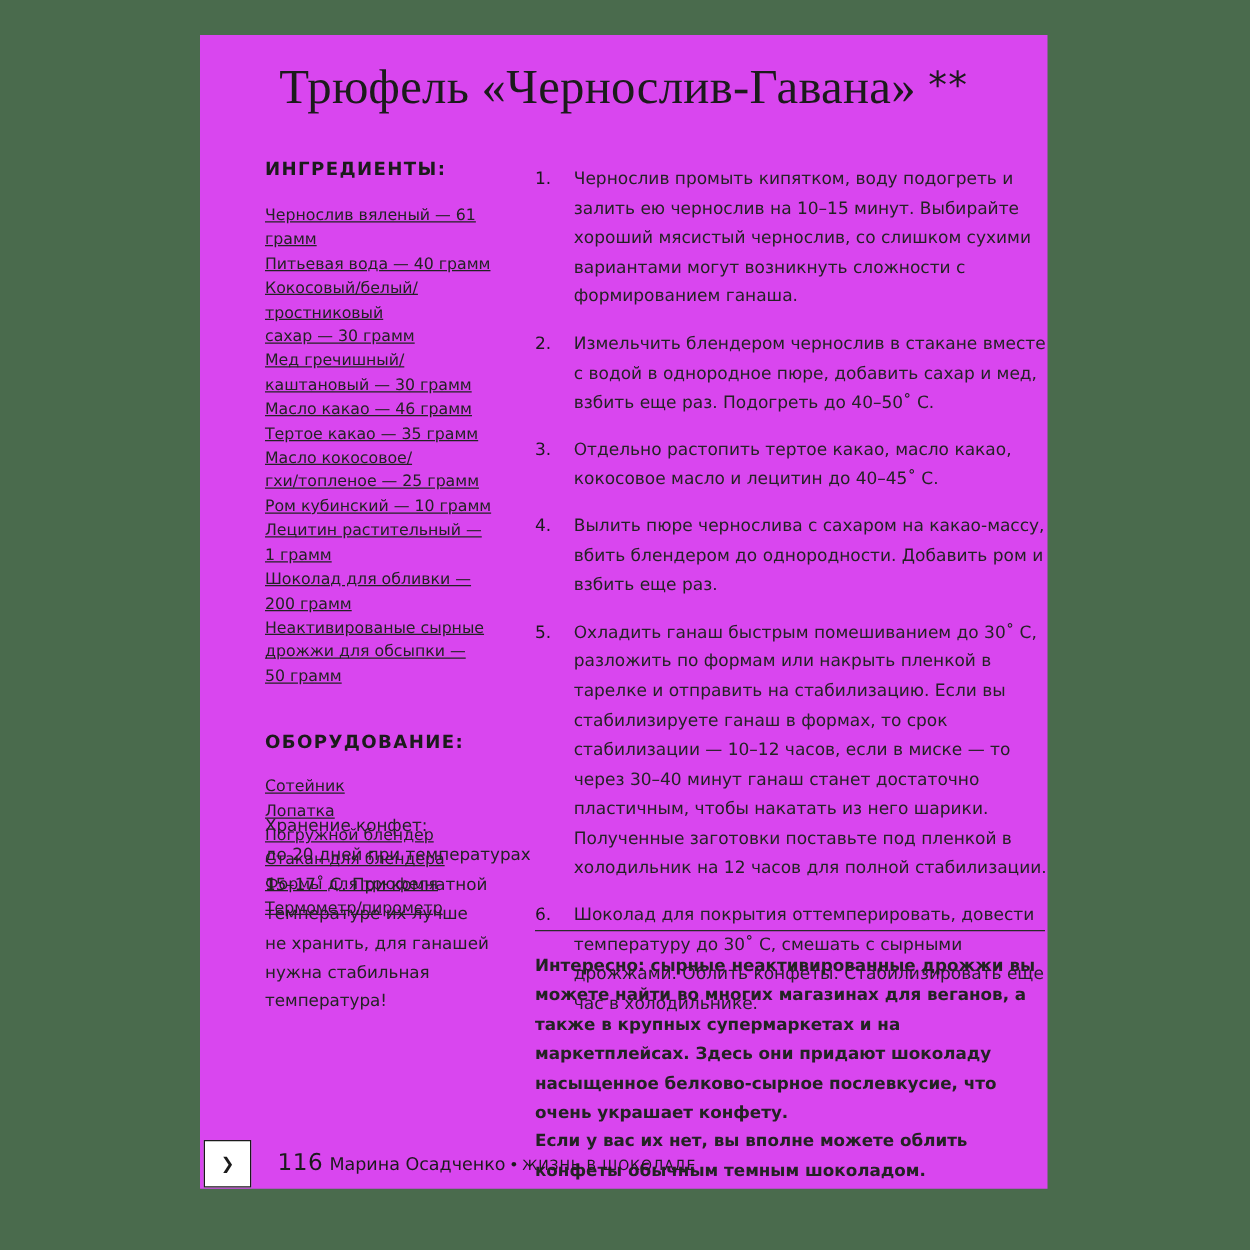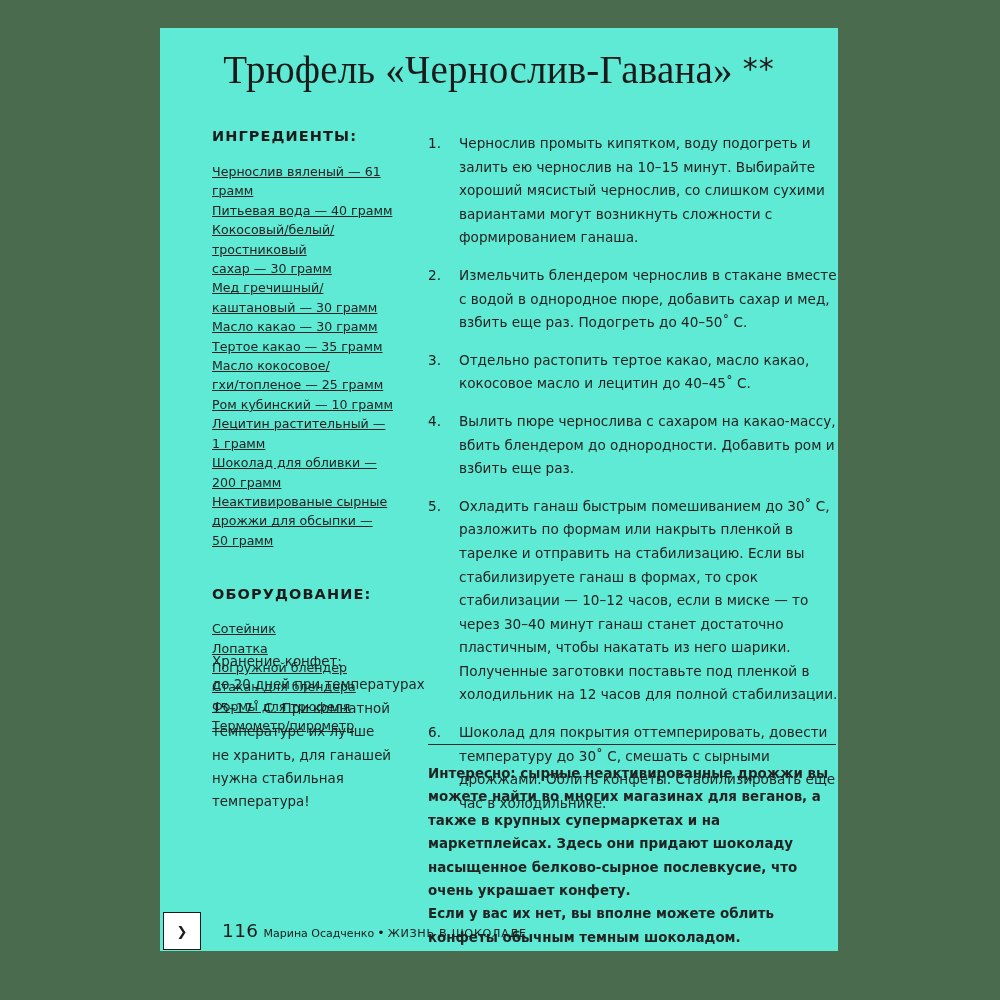--- a/index.html
+++ b/index.html
@@ -13,21 +13,21 @@
     font-family: "DejaVu Sans", sans-serif;
     overflow: hidden;
   }
 
   #page {
     position: absolute;
     left: 160px;
     top: 28px;
     width: 678px;
     height: 923px;
-    background: #5eead4;
+    background: #d946ef;
     box-sizing: border-box;
   }
 
   
   .title-wrap {
     position: absolute;
     left: 0;
     top: 18px;
     width: 678px;
     text-align: center;
@@ -173,21 +173,21 @@
     left: 62px;
     top: 8px;
     white-space: nowrap;
     color: #1b1b1b;
   }
   .footer-text .pg {
     font-size: 18.5px;
     letter-spacing: 0.4px;
   }
   .footer-text .author {
-    font-size: 11px;
+    font-size: 14px;
     margin-left: 5px;
   }
   .footer-text .dot {
     font-size: 12.6px;
     margin: 0 3px;
   }
   .footer-text .book {
     font-size: 11.2px;
     letter-spacing: 0.7px;
   }
@@ -205,21 +205,21 @@
 
     <div>
       <div class="section-head">ИНГРЕДИЕНТЫ:</div>
       <div class="ing-list">
         <div class="row">Чернослив вяленый — 61 грамм</div>
         <div class="row">Питьевая вода — 40 грамм</div>
         <div class="row">Кокосовый/белый/тростниковый</div>
         <div class="row">сахар — 30 грамм</div>
         <div class="row">Мед гречишный/</div>
         <div class="row">каштановый — 30 грамм</div>
-        <div class="row">Масло какао — 30 грамм</div>
+        <div class="row">Масло какао — 46 грамм</div>
         <div class="row">Тертое какао — 35 грамм</div>
         <div class="row">Масло кокосовое/</div>
         <div class="row">гхи/топленое — 25 грамм</div>
         <div class="row">Ром кубинский — 10 грамм</div>
         <div class="row">Лецитин растительный —</div>
         <div class="row">1 грамм</div>
         <div class="row">Шоколад для обливки —</div>
         <div class="row">200 грамм</div>
         <div class="row">Неактивированые сырные</div>
         <div class="row">дрожжи для обсыпки —</div>

